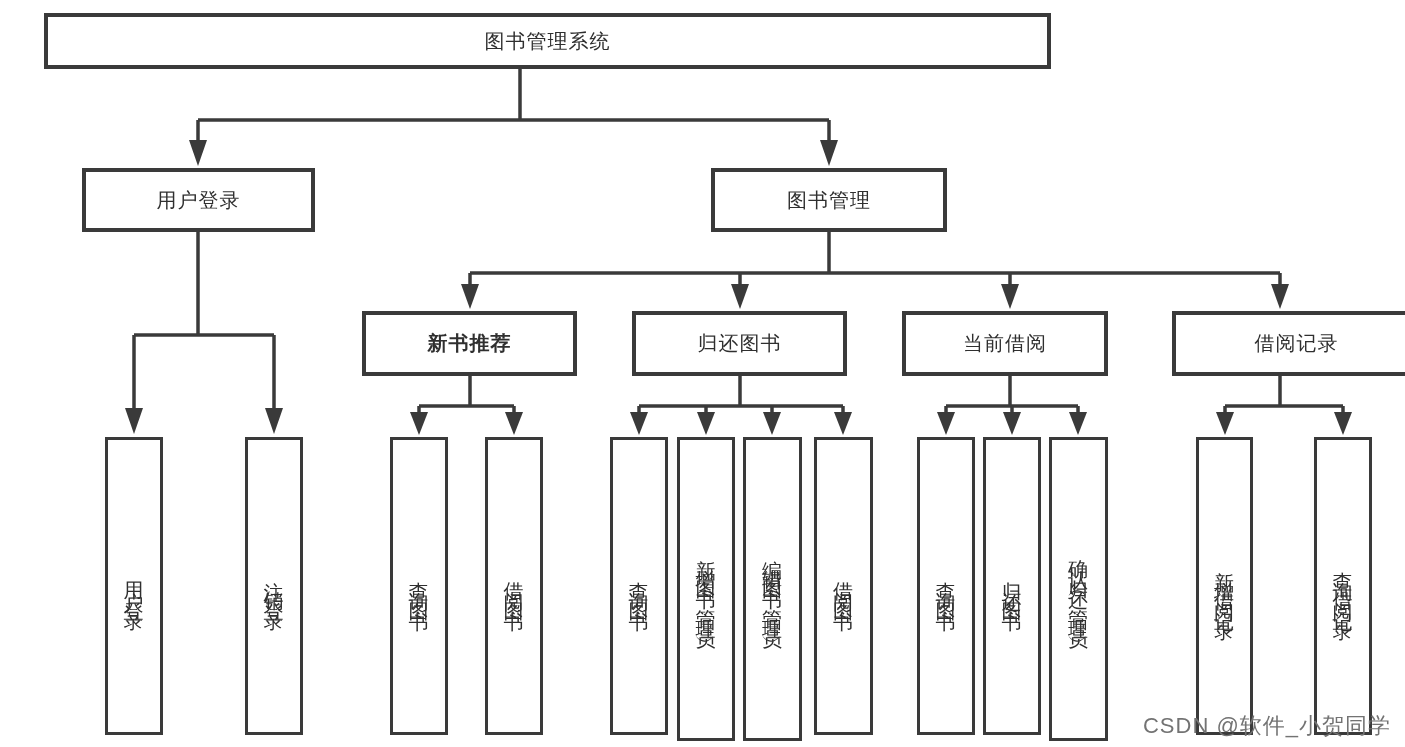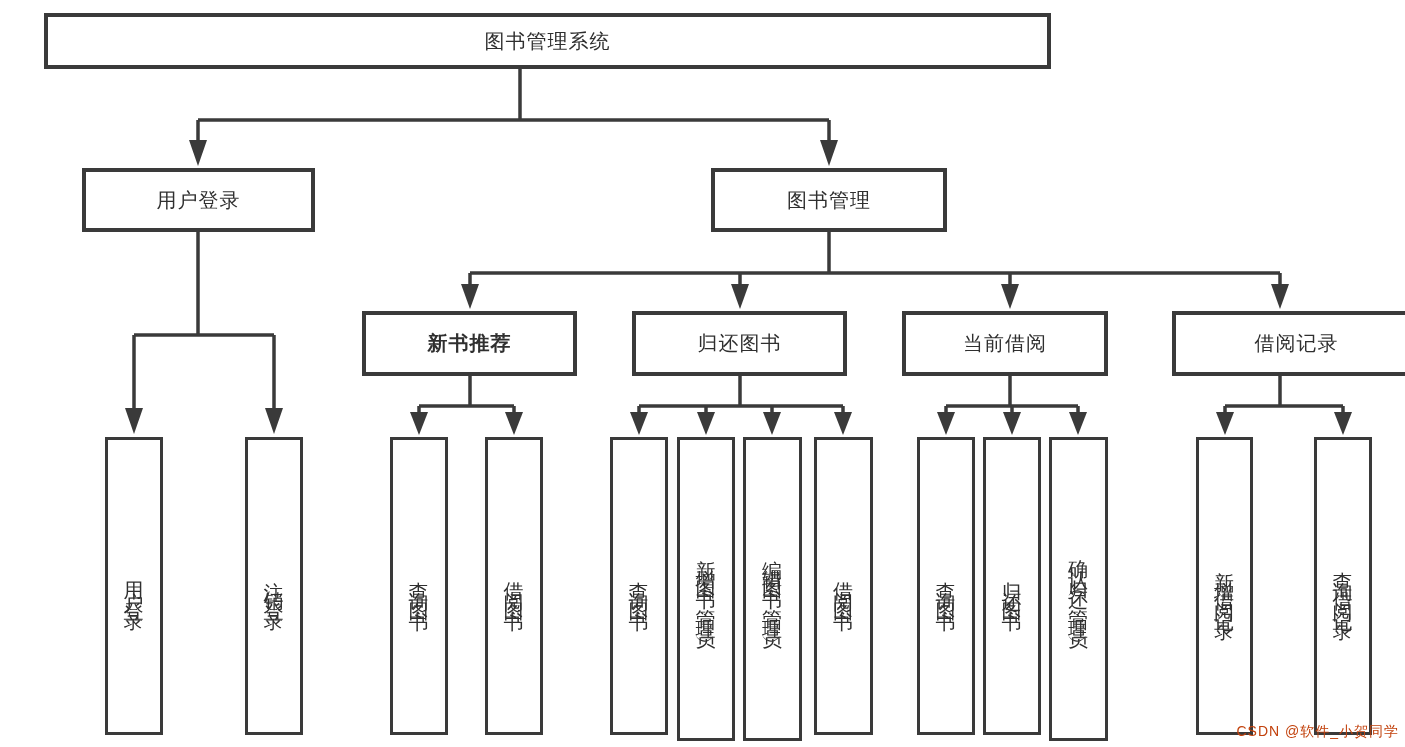--- a/index.html
+++ b/index.html
@@ -42,24 +42,24 @@
   .vbox span {
     writing-mode: vertical-rl;
     text-orientation: mixed;
     font-size: 20px;
     letter-spacing: 10px;
     line-height: 1;
     white-space: nowrap;
   }
   .watermark {
     position: absolute;
-    right: 6px;
+    right: 14px;
     bottom: 6px;
-    font-size: 14px;
-    color: #c2410c;
+    font-size: 22px;
+    color: #737373;
     letter-spacing: 1px;
   }
 </style>
 </head>
 <body>
 
 <div class="canvas">
 
   <svg class="wires" viewBox="0 0 1405 747" xmlns="http://www.w3.org/2000/svg">
     <g stroke="#3a3a3a" stroke-width="3.5" fill="none">

